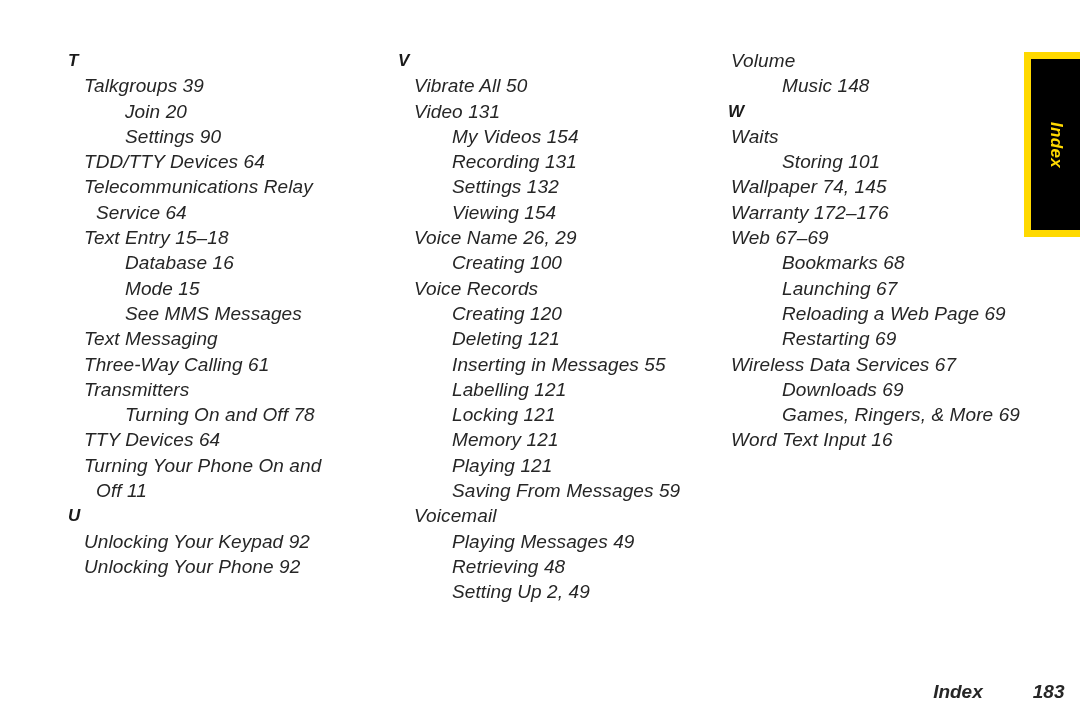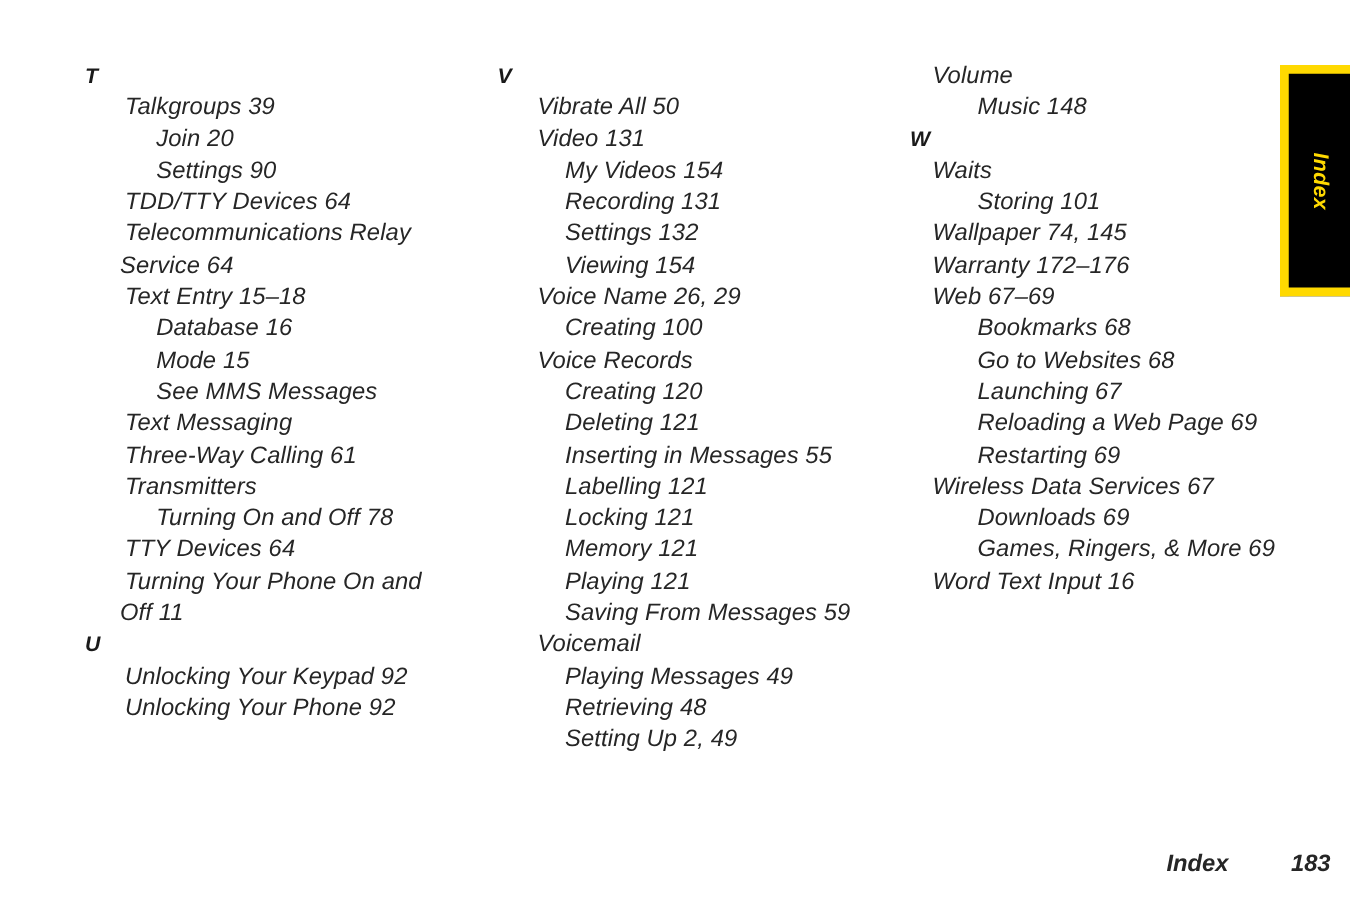--- a/index.html
+++ b/index.html
@@ -44,28 +44,28 @@
   
   .entry.letter {
     font-weight: bold;
     font-size: 17px;
     color: #1a1a1a;
     margin-left: 0;
     line-height: 25.3px;
   }
 
   
-  .entry.lvl1  { margin-left: 32px; }
+  .entry.lvl1  { margin-left: 16px; }
   
   .entry.cont  { margin-left: 28px; }
   
   .entry.lvl2  { margin-left: 57px; }
 
   
-  #col-3 .entry.lvl1 { margin-left: 18px; }
+  #col-3 .entry.lvl1 { margin-left: 3px; }
   #col-3 .entry.lvl2 { margin-left: 54px; }
 
   #col-2 .entry.lvl2 { margin-left: 54px; }
 
   
   #index-tab {
     position: absolute;
     left: 1024px;
     top: 52px;
     width: 56px;
@@ -160,21 +160,20 @@
   <div class="column" id="col-3">
       <div class="entry lvl1">Volume</div>
       <div class="entry lvl2">Music 148</div>
       <div class="entry letter">W</div>
       <div class="entry lvl1">Waits</div>
       <div class="entry lvl2">Storing 101</div>
       <div class="entry lvl1">Wallpaper 74, 145</div>
       <div class="entry lvl1">Warranty 172–176</div>
       <div class="entry lvl1">Web 67–69</div>
       <div class="entry lvl2">Bookmarks 68</div>
-      <div class="entry lvl2">Go to Websites 68</div>
       <div class="entry lvl2">Launching 67</div>
       <div class="entry lvl2">Reloading a Web Page 69</div>
       <div class="entry lvl2">Restarting 69</div>
       <div class="entry lvl1">Wireless Data Services 67</div>
       <div class="entry lvl2">Downloads 69</div>
       <div class="entry lvl2">Games, Ringers, &amp; More 69</div>
       <div class="entry lvl1">Word Text Input 16</div>
     </div>
 
   <div id="index-tab">

